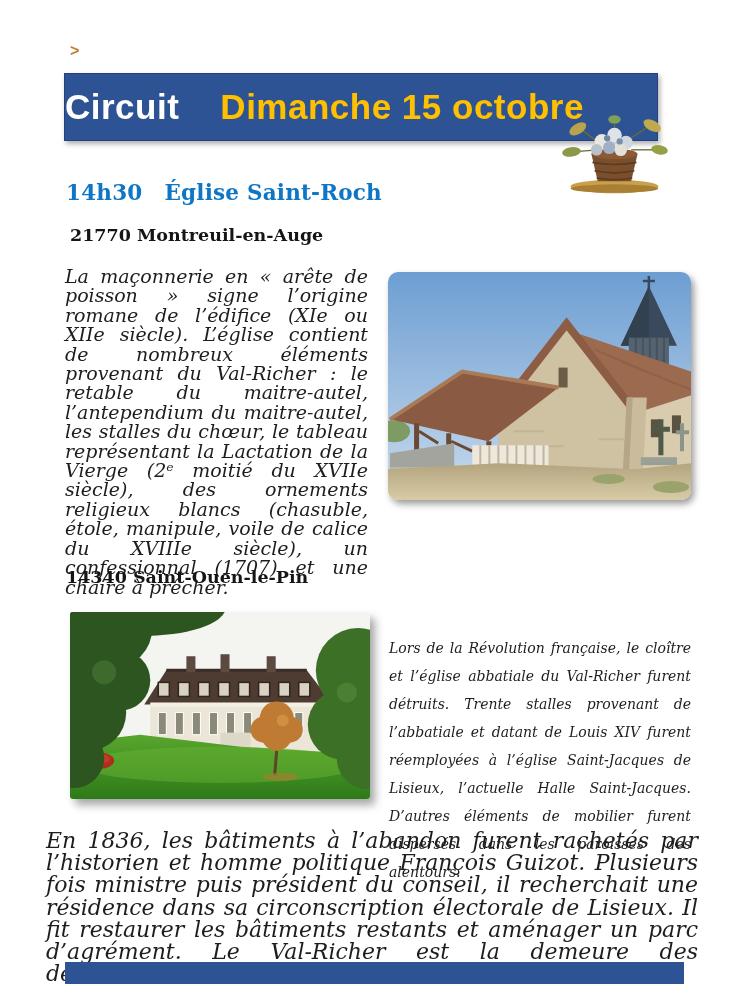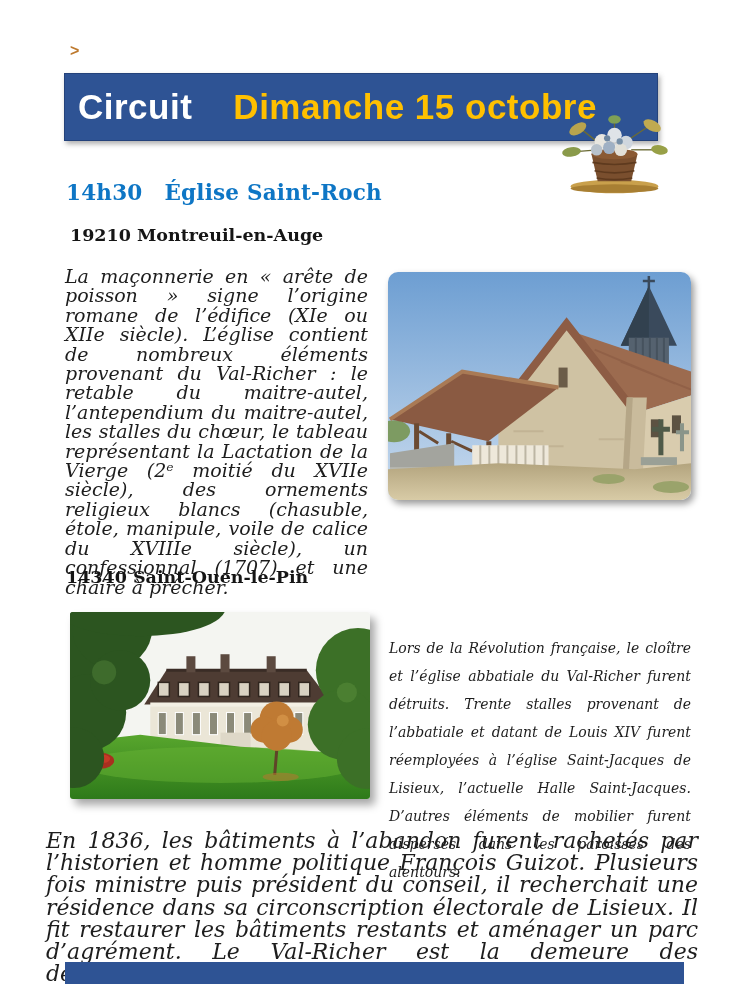--- a/index.html
+++ b/index.html
@@ -5,21 +5,21 @@
   html,body{margin:0;padding:0;background:#fff;}
   .page{position:relative;width:740px;height:984px;background:#ffffff;overflow:hidden;
         font-family:"DejaVu Serif", serif;}
 
   .nav-chevron{position:absolute;left:70px;top:42px;font:bold 16px "Liberation Sans",sans-serif;
         color:#BE7A2F;}
 
   .banner{position:absolute;left:64px;top:73px;width:592px;height:66px;background:#2E5394;
         border:1px solid #24427A;box-shadow:2px 3px 5px rgba(80,80,80,.45);
         display:flex;align-items:center;}
-  .banner .title{font:bold 35px "Liberation Sans",sans-serif;color:#ffffff;margin-left:13px;letter-spacing:.5px;}
+  .banner .title{font:bold 35px "Liberation Sans",sans-serif;color:#ffffff;letter-spacing:.5px;}
   .banner .subtitle{font:bold 35px "Liberation Sans",sans-serif;color:#FFC000;margin-left:41px;letter-spacing:.5px;text-align:center;}
 
   .basket{position:absolute;left:560px;top:110px;width:110px;height:82px;}
 
   .sec-heading{position:absolute;font:bold 21.5px "DejaVu Serif",serif;color:#0E76C5;letter-spacing:.2px;white-space:nowrap;}
   .sec-heading .gap{display:inline-block;width:22px;}
   .sec-address{position:absolute;font:bold 17.5px "DejaVu Serif",serif;color:#151515;white-space:nowrap;}
   #s1-heading{left:66px;top:180px;}
   #s1-address{left:70px;top:225px;}
   #s2-heading{left:66px;top:538px;}
@@ -85,21 +85,21 @@
         <circle cx="35" cy="38" r="5.5" fill="#B8C2CC"></circle>
         <circle cx="45" cy="27" r="3" fill="#6E86A0"></circle>
         <circle cx="57" cy="30" r="3" fill="#7890A8"></circle>
       </g>
     </svg>
   </div>
 
   <div class="sec-heading" id="s1-heading">
     <span>14h30</span><span class="gap"></span><span>Église Saint-Roch</span>
   </div>
-  <div class="sec-address" id="s1-address">19210 Montreuil-en-Auge</div>
+  <div class="sec-address" id="s1-address">21770 Montreuil-en-Auge</div>
 
   <div class="para" id="s1-para">La maçonnerie en « arête de poisson » signe l’origine romane de l’édifice (XIe ou XIIe siècle). L’église contient de nombreux éléments provenant du Val-Richer : le retable du maitre-autel, l’antependium du maitre-autel, les stalles du chœur, le tableau représentant la Lactation de la Vierge (2ᵉ moitié du XVIIe siècle), des ornements religieux blancs (chasuble, étole, manipule, voile de calice du XVIIIe siècle), un confessionnal (1707) et une chaire à prêcher.</div>
 
   <div class="photo" id="church-photo">
     <svg viewBox="0 0 302 229" preserveAspectRatio="none">
       <defs>
         <linearGradient id="sky1" x1="0" y1="0" x2="0" y2="1">
           <stop offset="0" stop-color="#6D9ED2"></stop>
             <stop offset="1" stop-color="#C9DBEE"></stop>
         </linearGradient>

